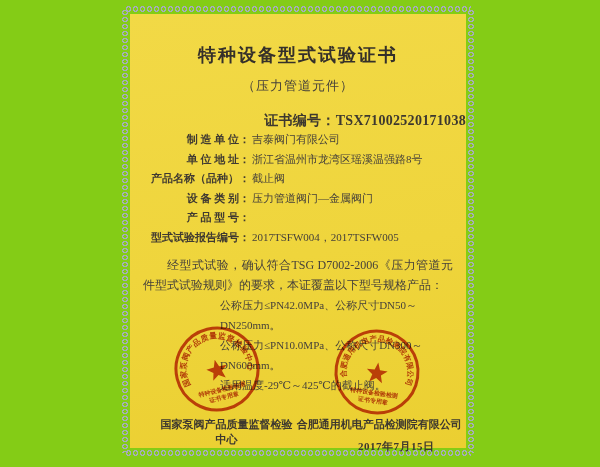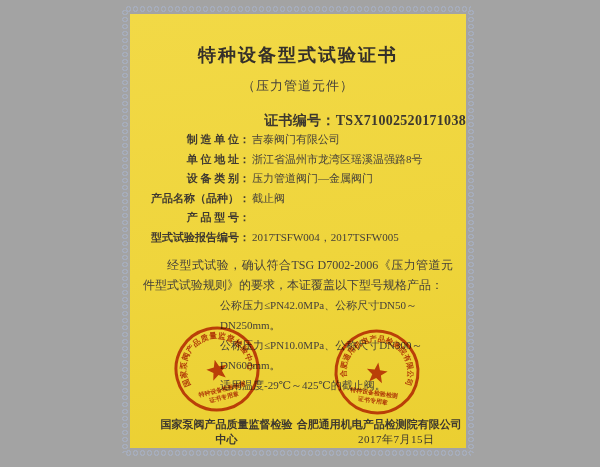--- a/index.html
+++ b/index.html
@@ -1,17 +1,17 @@
 <!DOCTYPE html>
 <html><head>
 <meta charset="utf-8">
 <style>
   html,body{margin:0;padding:0;background:#ffffff;}
   .stage{
-    position:relative;width:600px;height:467px;background:#a3a3a3;overflow:hidden;
+    position:relative;width:600px;height:467px;background:#84cc16;overflow:hidden;
     font-family:"Liberation Serif","DejaVu Serif",serif;
   }
   
   .frame{position:absolute;left:121px;top:5px;width:354px;height:452px;}
   .loop-top,.loop-bottom{
     position:absolute;left:4px;right:4px;height:8px;
     background-image:radial-gradient(circle at 3.5px 4px, rgba(0,0,0,0) 1.6px, #a6adbc 1.7px, #a6adbc 2.8px, rgba(0,0,0,0) 2.9px);
     background-size:7px 8px;background-repeat:repeat-x;
   }
   .loop-top{top:0}.loop-bottom{bottom:0}
@@ -41,21 +41,21 @@
 
   .statement{
     margin:8px 13px 0 13px;font-size:12px;line-height:20px;
     text-indent:2em;text-align:justify;color:#46413a;
   }
   .spec{padding-left:90px;font-size:11px;line-height:20px;color:#46413a;}
 
   .orgs{display:flex;margin-top:22px;padding-left:26px;padding-right:4px;font-size:11px;font-weight:bold;color:#3d382f;}
   .org-left{width:46%;text-align:center;}
   .org-right{width:54%;text-align:center;}
-  .date{margin-top:0;padding-left:34px;font-weight:normal;font-size:11px;letter-spacing:.5px;}
+  .date{margin-top:7px;padding-left:34px;font-weight:bold;font-size:11px;letter-spacing:.5px;}
 
   .seal{position:absolute;width:94px;height:94px;mix-blend-mode:multiply;opacity:.92;}
   .seal-left{left:170px;top:322px;transform:rotate(-14deg);}
   .seal-right{left:330px;top:325px;transform:rotate(8deg);}
   .seal text{font-family:"Liberation Serif","DejaVu Serif",serif;font-weight:bold;}
 </style>
 </head>
 <body>
 
 <div class="stage">
@@ -78,26 +78,26 @@
       <div class="fields">
         <div class="frow">
           <span class="flabel">制 造 单 位：</span>
           <span class="fvalue">吉泰阀门有限公司</span>
         </div>
         <div class="frow">
           <span class="flabel">单 位 地 址：</span>
           <span class="fvalue">浙江省温州市龙湾区瑶溪温强路8号</span>
         </div>
         <div class="frow">
+          <span class="flabel">产品名称（品种）：</span>
+          <span class="fvalue">截止阀</span>
+        </div>
+        <div class="frow">
           <span class="flabel">设 备 类 别：</span>
           <span class="fvalue">压力管道阀门—金属阀门</span>
-        </div>
-        <div class="frow">
-          <span class="flabel">产品名称（品种）：</span>
-          <span class="fvalue">截止阀</span>
         </div>
         <div class="frow">
           <span class="flabel">产 品 型 号：</span>
         </div>
         <div class="frow">
           <span class="flabel">型式试验报告编号：</span>
           <span class="fvalue">2017TSFW004，2017TSFW005</span>
         </div>
       </div>
 

